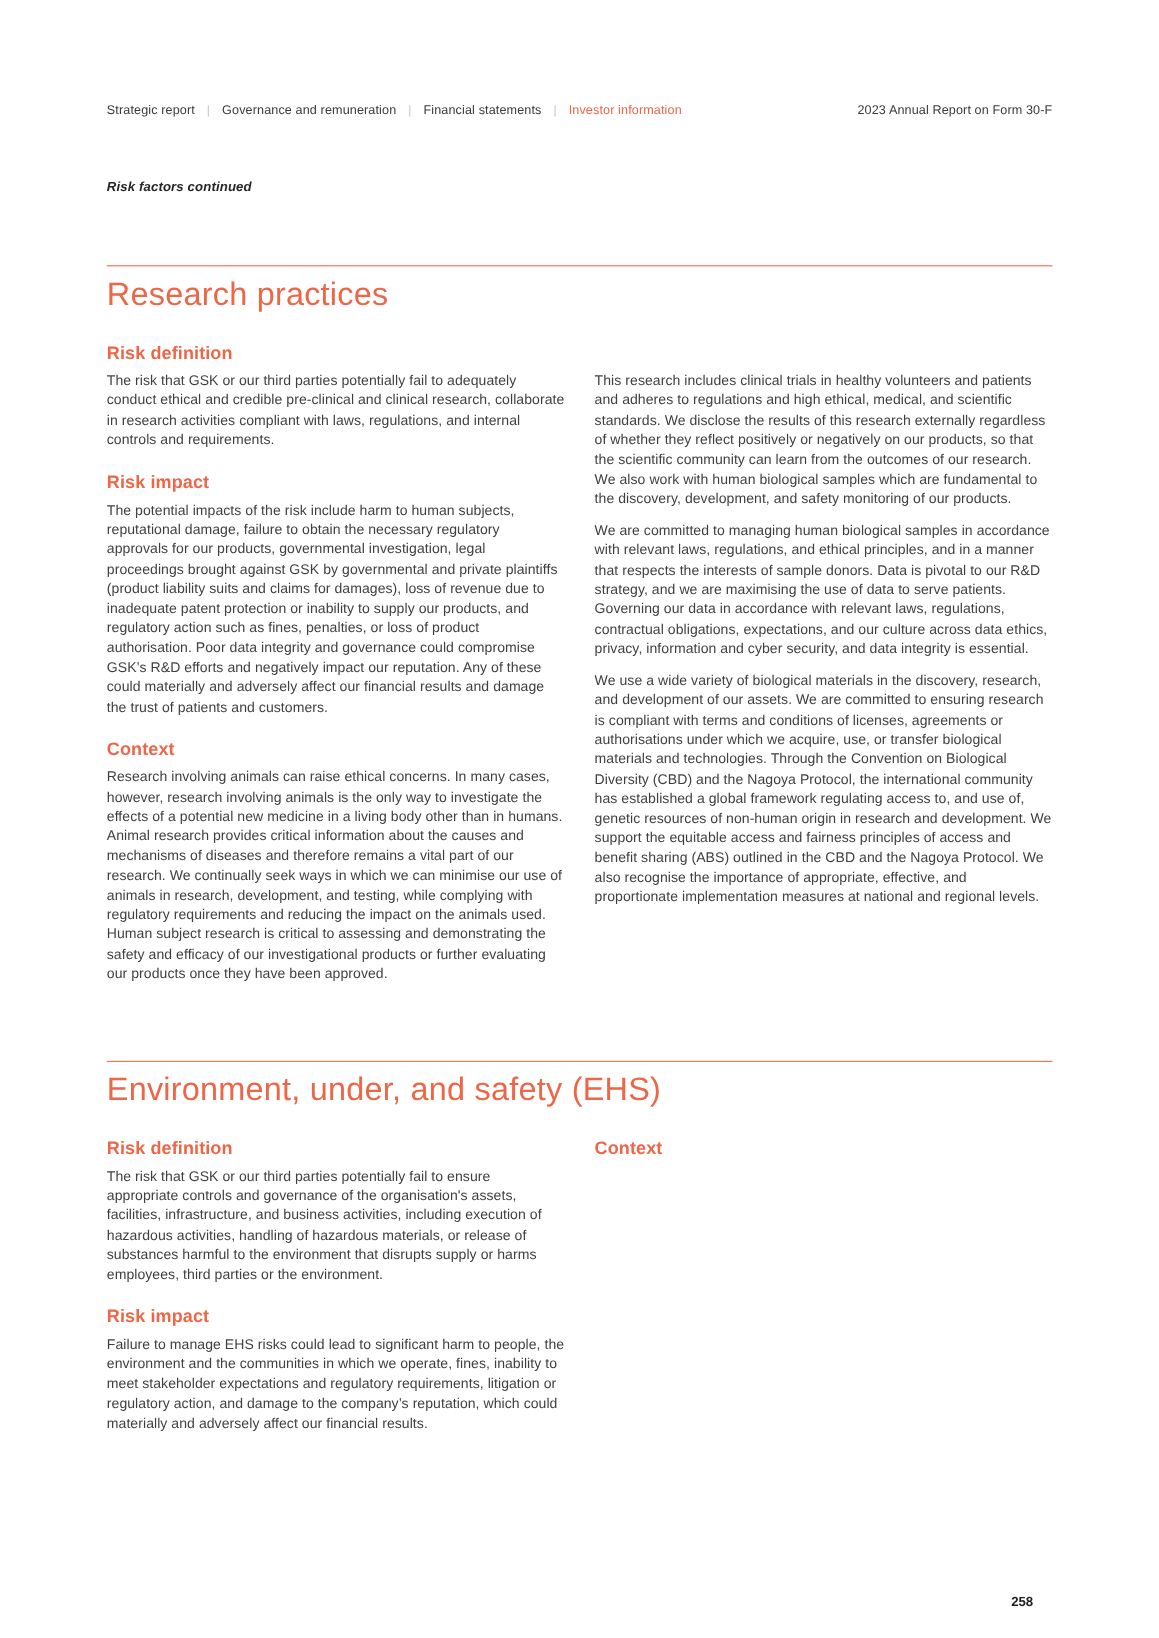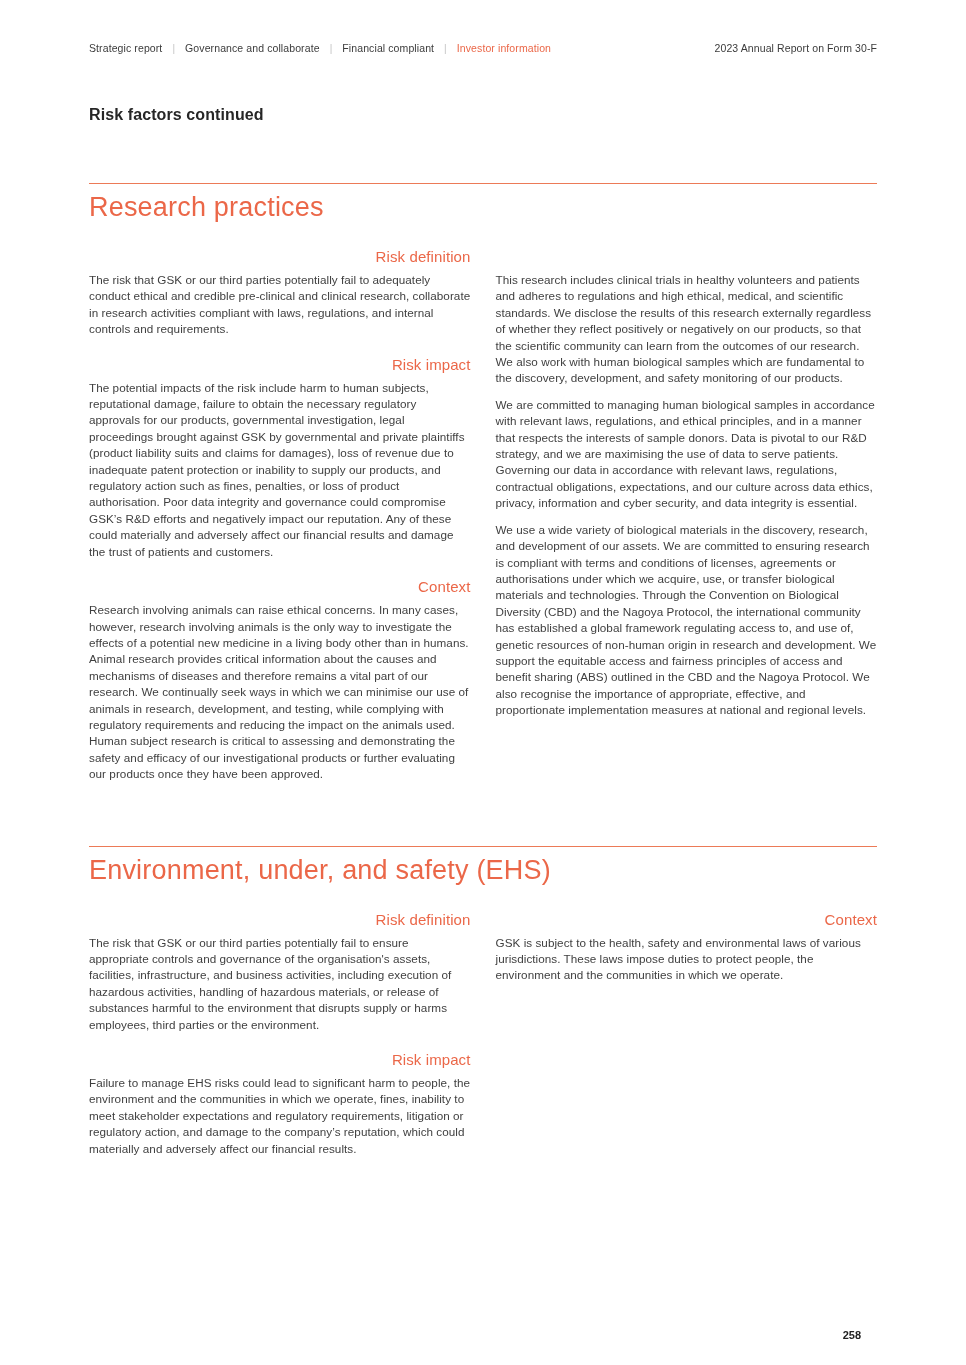--- a/index.html
+++ b/index.html
@@ -19,29 +19,30 @@
     display: flex;
     justify-content: space-between;
     align-items: baseline;
     font-size: 10.5px;
     color: #3b3b3b;
     letter-spacing: 0.1px;
   }
   .hdr-nav { display: flex; align-items: baseline; gap: 10px; }
   .hdr-nav .sep { color: #c4c4c4; font-size: 10px; }
   .hdr-nav .nav-item { cursor: pointer; }
-  .hdr-nav .nav-item.active { color: #eb6748; }
+  .hdr-nav .nav-item.active { color: #eb6748; margin-top: 44px; }
   .hdr-report { color: #3b3b3b; }
   
   .risk-title {
     margin-top: 52px;
-    font-size: 16px;
+    font-size: 11px;
     font-weight: 700;
     color: #262626;
     letter-spacing: 0.1px;
+    font-style: italic;
   }
   
   section.block { margin-top: 16px; }
   section.block .rule {
     border: none;
     border-top: 1px solid #ec7a57;
     height: 0;
   }
   section.first .rule { margin-top: 59px; }
   section.second .rule { margin-top: 53px; }
@@ -54,25 +55,24 @@
   }
   .cols {
     margin-top: 25px;
     display: flex;
     gap: 25px;
   }
   .col { width: 382px; }
   .col.offset { padding-top: 24px; }
   .col h3 {
     font-size: 15px;
-    font-weight: 400;
+    font-weight: 700;
     color: #eb6748;
     letter-spacing: 0.1px;
     margin: 18px 0 7px 0;
-    text-align: right;
   }
   .col h3:first-child { margin-top: 0; }
   .col p {
     font-size: 11.7px;
     line-height: 16.4px;
     color: #3f3f3f;
     letter-spacing: 0.05px;
     margin-bottom: 10px;
   }
   
@@ -87,23 +87,23 @@
 </style>
 </head>
 <body>
 
 <div class="page">
 
   <header class="hdr">
     <nav class="hdr-nav">
       <span class="nav-item">Strategic report</span>
       <span class="sep">|</span>
-      <span class="nav-item">Governance and collaborate</span>
+      <span class="nav-item">Governance and remuneration</span>
       <span class="sep">|</span>
-      <span class="nav-item">Financial compliant</span>
+      <span class="nav-item">Financial statements</span>
       <span class="sep">|</span>
       <span class="nav-item active">Investor information</span>
     </nav>
     <div class="hdr-report">2023 Annual Report on Form 30-F</div>
   </header>
 
   <h2 class="risk-title">Risk factors continued</h2>
 
   <section class="block first">
     <hr class="rule">
@@ -130,21 +130,20 @@
     <h1>Environment, under, and safety (EHS)</h1>
     <div class="cols">
       <div class="col">
         <h3>Risk definition</h3>
         <p>The risk that GSK or our third parties potentially fail to ensure appropriate controls and governance of the organisation's assets, facilities, infrastructure, and business activities, including execution of hazardous activities, handling of hazardous materials, or release of substances harmful to the environment that disrupts supply or harms employees, third parties or the environment.</p>
         <h3>Risk impact</h3>
         <p>Failure to manage EHS risks could lead to significant harm to people, the environment and the communities in which we operate, fines, inability to meet stakeholder expectations and regulatory requirements, litigation or regulatory action, and damage to the company’s reputation, which could materially and adversely affect our financial results.</p>
       </div>
       <div class="col">
         <h3>Context</h3>
-        <p>GSK is subject to the health, safety and environmental laws of various jurisdictions. These laws impose duties to protect people, the environment and the communities in which we operate.</p>
       </div>
     </div>
   </section>
 
   <footer class="ftr">
     <span>258</span>
   </footer>
 
 </div>
 

